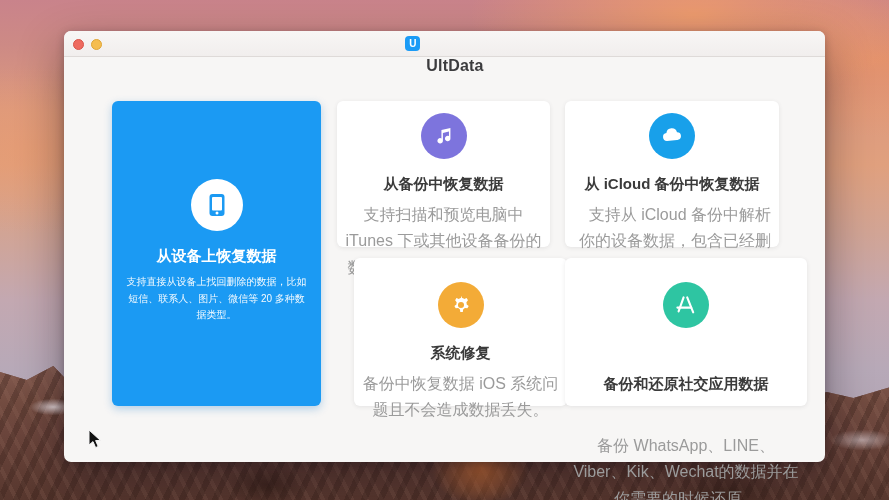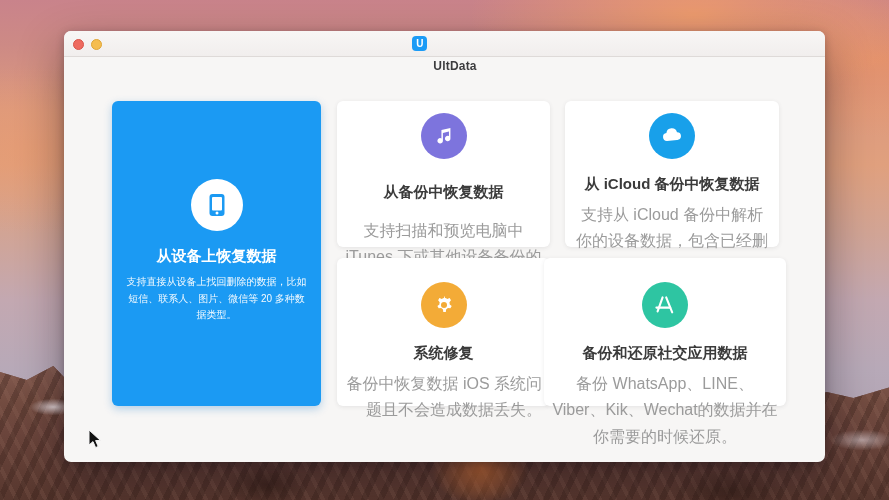--- a/index.html
+++ b/index.html
@@ -50,39 +50,39 @@
   .traffic { position:absolute; left:9px; top:8px; display:flex; gap:7px; }
   .light { width:11px; height:11px; border-radius:50%; }
   .light.red    { background:#ee6a5f; border:0.5px solid #d95449; }
   .light.yellow { background:#f5bd4f; border:0.5px solid #dfa536; }
   .titlegroup { display:flex; align-items:center; gap:6px; }
   .applogo {
     width:15px; height:15px; border-radius:4px; background:#1b9bf6;
     color:#fff; font-size:10px; font-weight:bold;
     display:flex; align-items:center; justify-content:center;
   }
-  .apptitle { font-size:12px; font-weight:bold; color:#3c3c3e; letter-spacing:.2px;margin-top:44px; }
+  .apptitle { font-size:16px; font-weight:bold; color:#3c3c3e; letter-spacing:.2px;margin-top:44px; }
 
   
   .card {
     position:absolute; border-radius:6px; background:#fff;
     box-shadow:0 1px 4px rgba(60,60,70,.10);
     display:flex; flex-direction:column; align-items:center; text-align:center;
     cursor:pointer;
   }
   .card.blue {
     left:48px; top:70px; width:209px; height:305px;
     background:#1b9af3;
     box-shadow:0 3px 8px rgba(27,120,200,.30);
     padding-top:78px;
   }
-  .card.c-backup { left:273px; top:70px;  width:213px; height:146px; padding-top:12px;gap:8px; }
-  .card.c-icloud { left:501px; top:70px;  width:214px; height:146px; padding-top:12px; }
-  .card.c-repair { left:273px; top:227px; width:213px; height:148px; padding-top:24px;text-align:right; }
-  .card.c-social { left:480px; top:227px; width:242px; height:148px; padding-top:24px; }
+  .card.c-backup { left:273px; top:70px;  width:213px; height:146px; padding-top:12px; }
+  .card.c-icloud { left:501px; top:70px;  width:214px; height:146px; padding-top:12px;text-align:right; }
+  .card.c-repair { left:290px; top:227px; width:213px; height:148px; padding-top:24px; }
+  .card.c-social { left:501px; top:227px; width:242px; height:148px; padding-top:24px;gap:31px; }
 
   .iconcircle {
     border-radius:50%; display:flex; align-items:center; justify-content:center;
     flex:0 0 auto;
   }
   .card.blue .iconcircle { width:52px; height:52px; background:#fff; }
   .small .iconcircle { width:46px; height:46px; }
   .bg-purple { background:#7d74dd; }
   .bg-blue   { background:#18a0ea; }
   .bg-orange { background:#f3ab37; }

